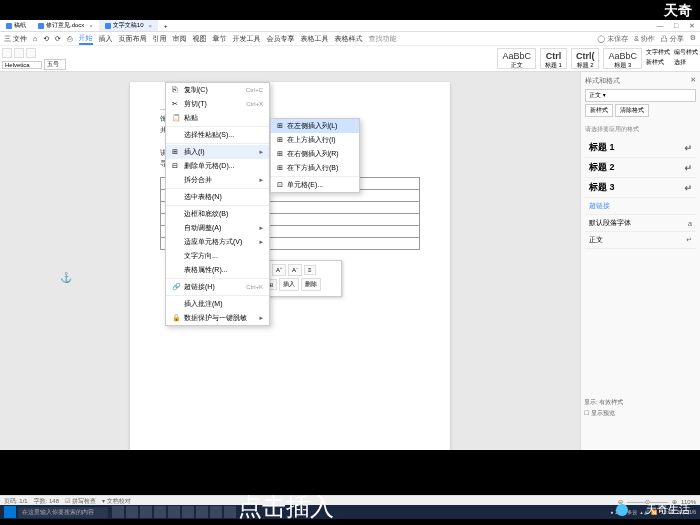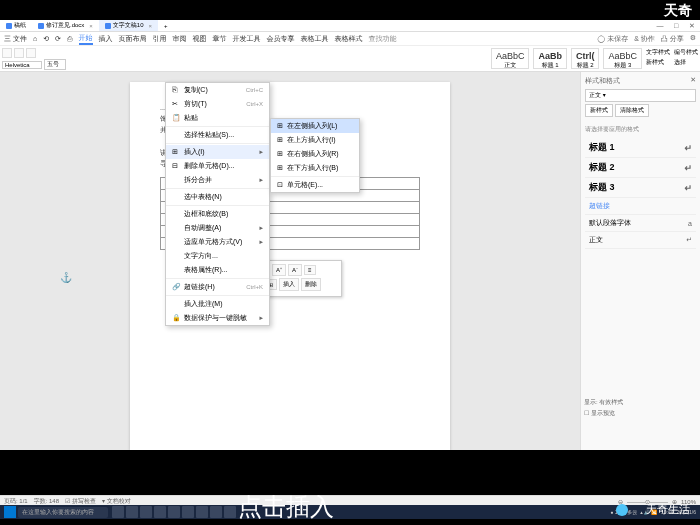--- a/index.html
+++ b/index.html
@@ -144,21 +144,21 @@
       <span>S</span>
       <span>A</span>
     </div>
   </div>
   <div class="styles">
     <div class="style-item">
           <div class="aabb">AaBbC</div>
           <div>正文</div>
         </div>
     <div class="style-item">
-          <div class="aabb" style="font-weight:bold">AaBb</div>
+          <div class="aabb" style="font-weight:bold">Ctrl</div>
           <div>标题 1</div>
         </div>
     <div class="style-item">
           <div class="aabb" style="font-weight:bold">Ctrl(</div>
           <div>标题 2</div>
         </div>
     <div class="style-item">
           <div class="aabb">AaBbC</div>
           <div>标题 3</div>
         </div>

